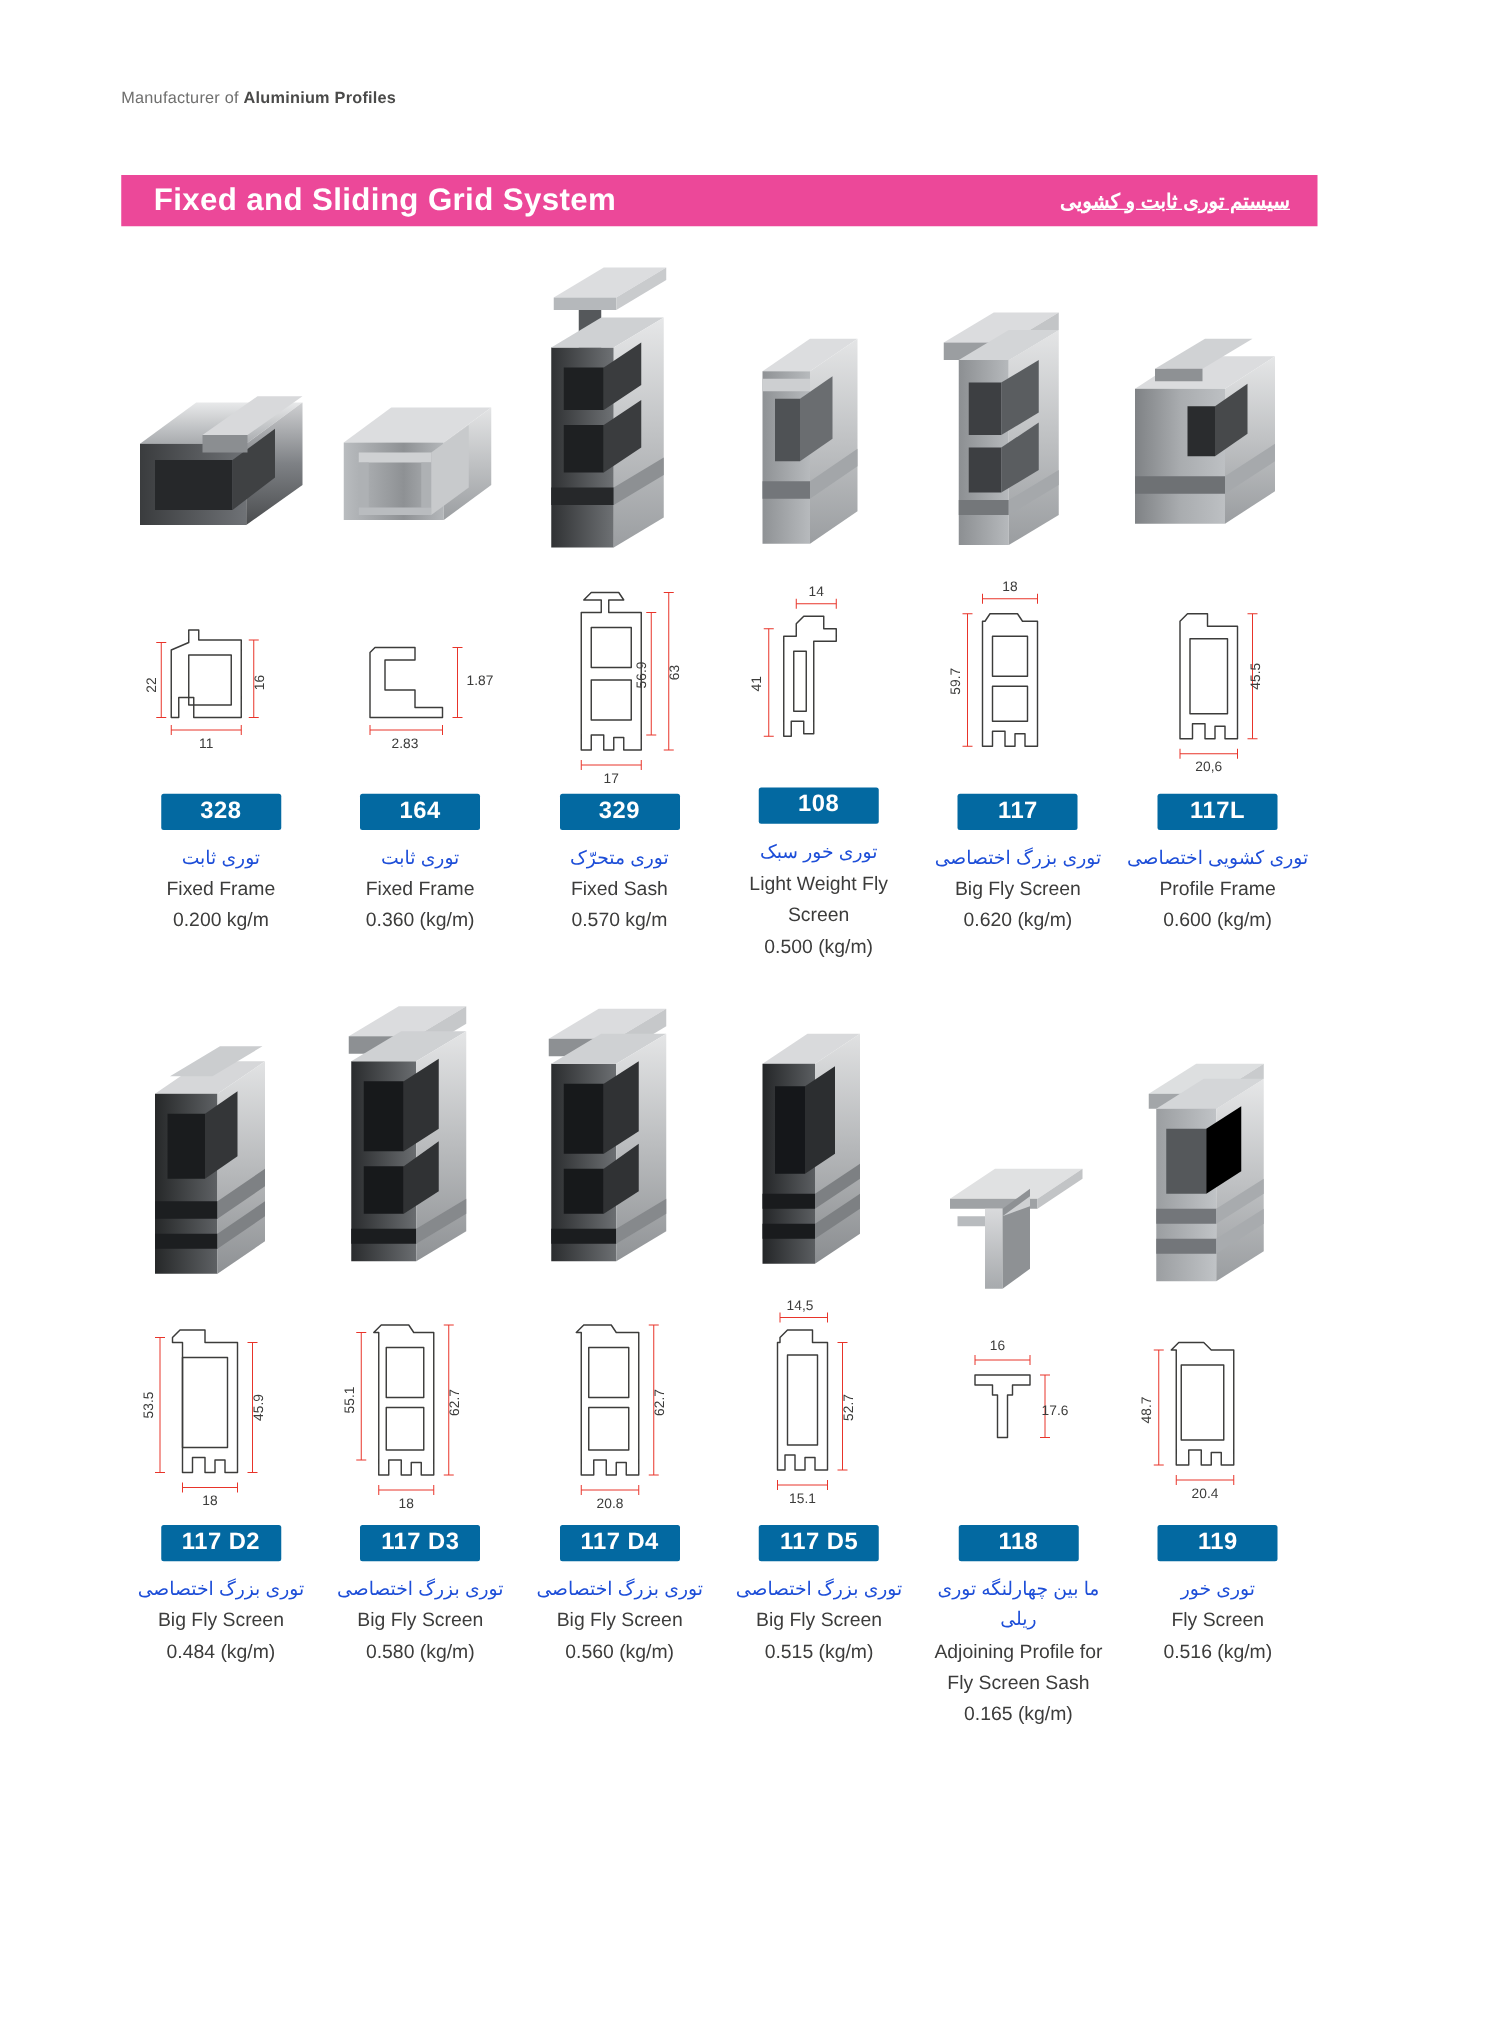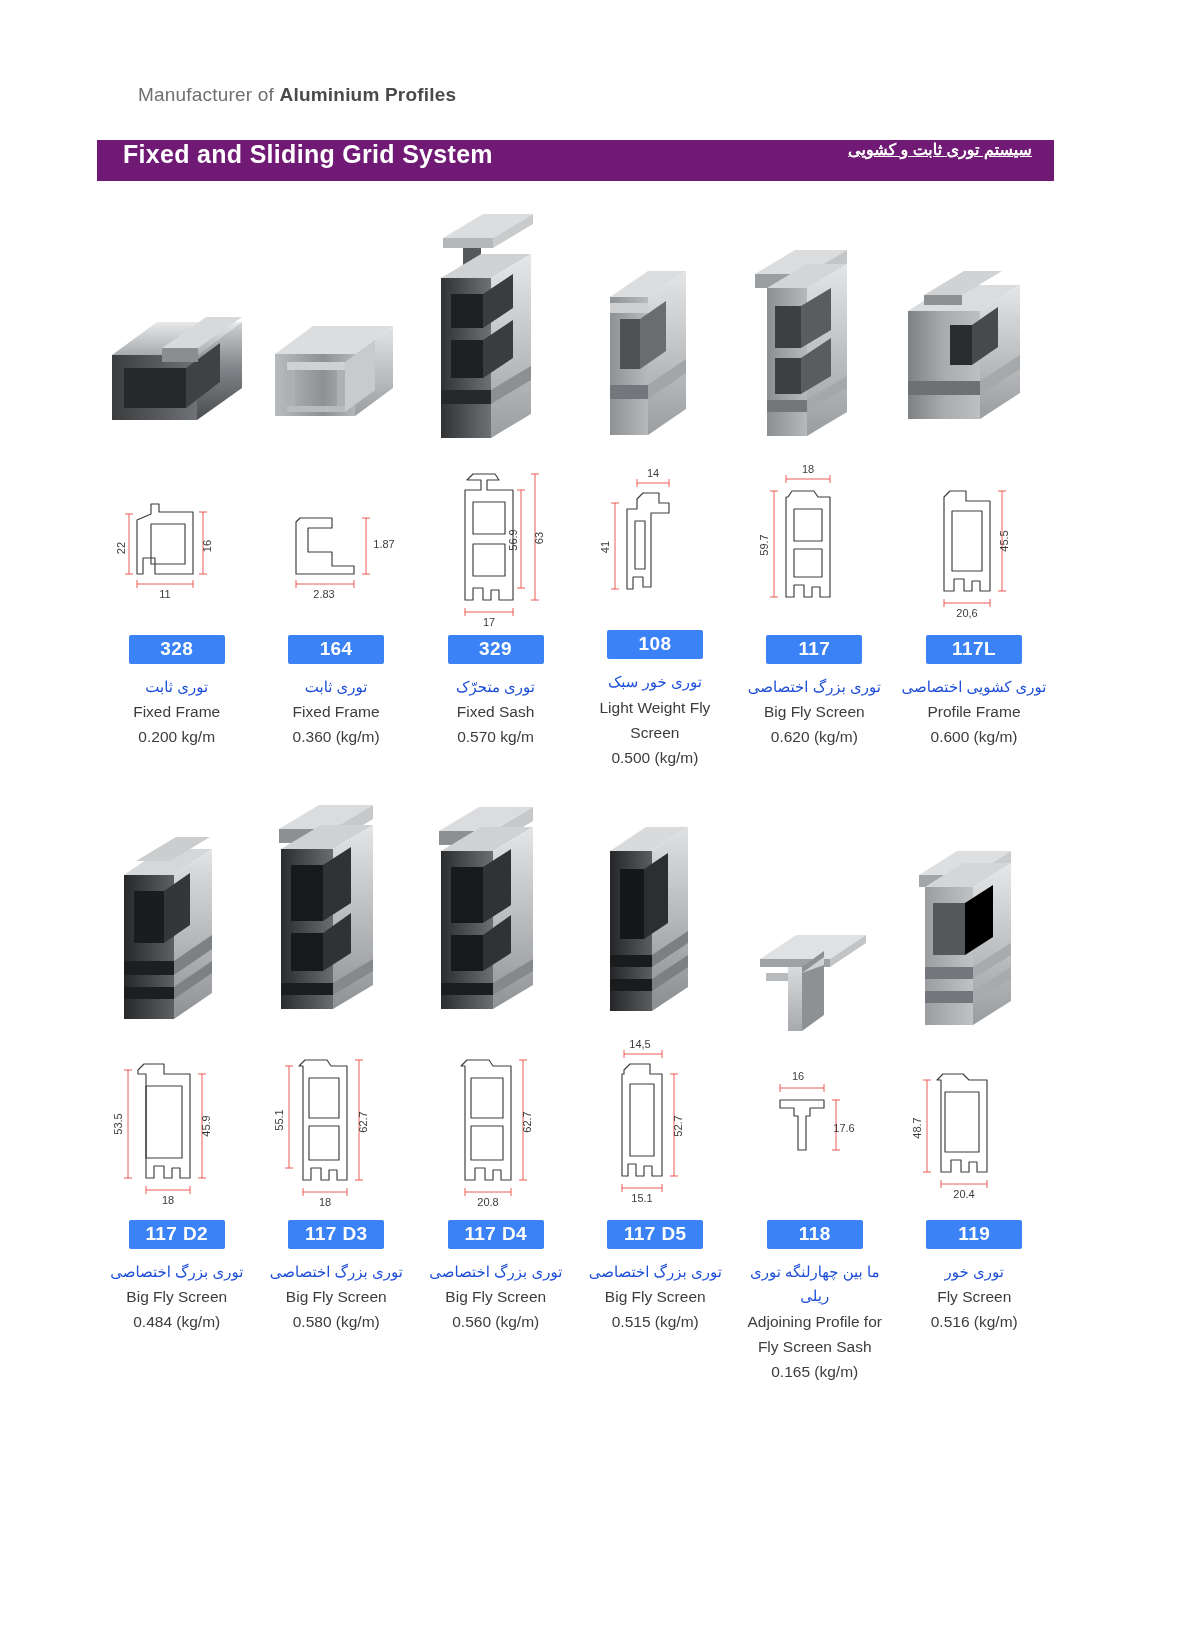--- a/index.html
+++ b/index.html
@@ -11,37 +11,36 @@
     font-family: "Liberation Sans", sans-serif;
     color: #3c3c3b;
     position: relative;
     overflow: hidden;
   }
 
   
   .top-line {
     position: absolute;
     left: 97px;
-    top: 84px;
-    font-size: 19px;
+    top: 70px;
+    font-size: 13px;
     color: #6f6f6e;
     letter-spacing: 0.2px;
-    margin-left: 41px;
   }
   .top-line b { color: #4a4a49; font-weight: bold; }
 
   .title-bar {
     position: absolute;
     left: 97px;
     top: 140px;
     width: 957px;
     height: 41px;
-    background: #701a75;
+    background: #ec4899;
     display: flex;
-    align-items: flex-start;
+    align-items: center;
     justify-content: space-between;
     padding: 0 22px 0 26px;
   }
   .title-bar .en {
     color: #ffffff;
     font-size: 25px;
     font-weight: bold;
     letter-spacing: 0.3px;
   }
   .title-bar .fa {
@@ -80,21 +79,21 @@
   .dim-box {
     height: 175px;
     width: 100%;
     display: flex;
     align-items: center;
     justify-content: center;
     position: relative;
   }
 
   .badge {
-    background: #3b82f6;
+    background: #0369a1;
     color: #ffffff;
     font-size: 19px;
     font-weight: bold;
     padding: 3px 0 4px;
     width: 96px;
     text-align: center;
     border-radius: 2px;
     letter-spacing: 0.4px;
   }
   .labels {

